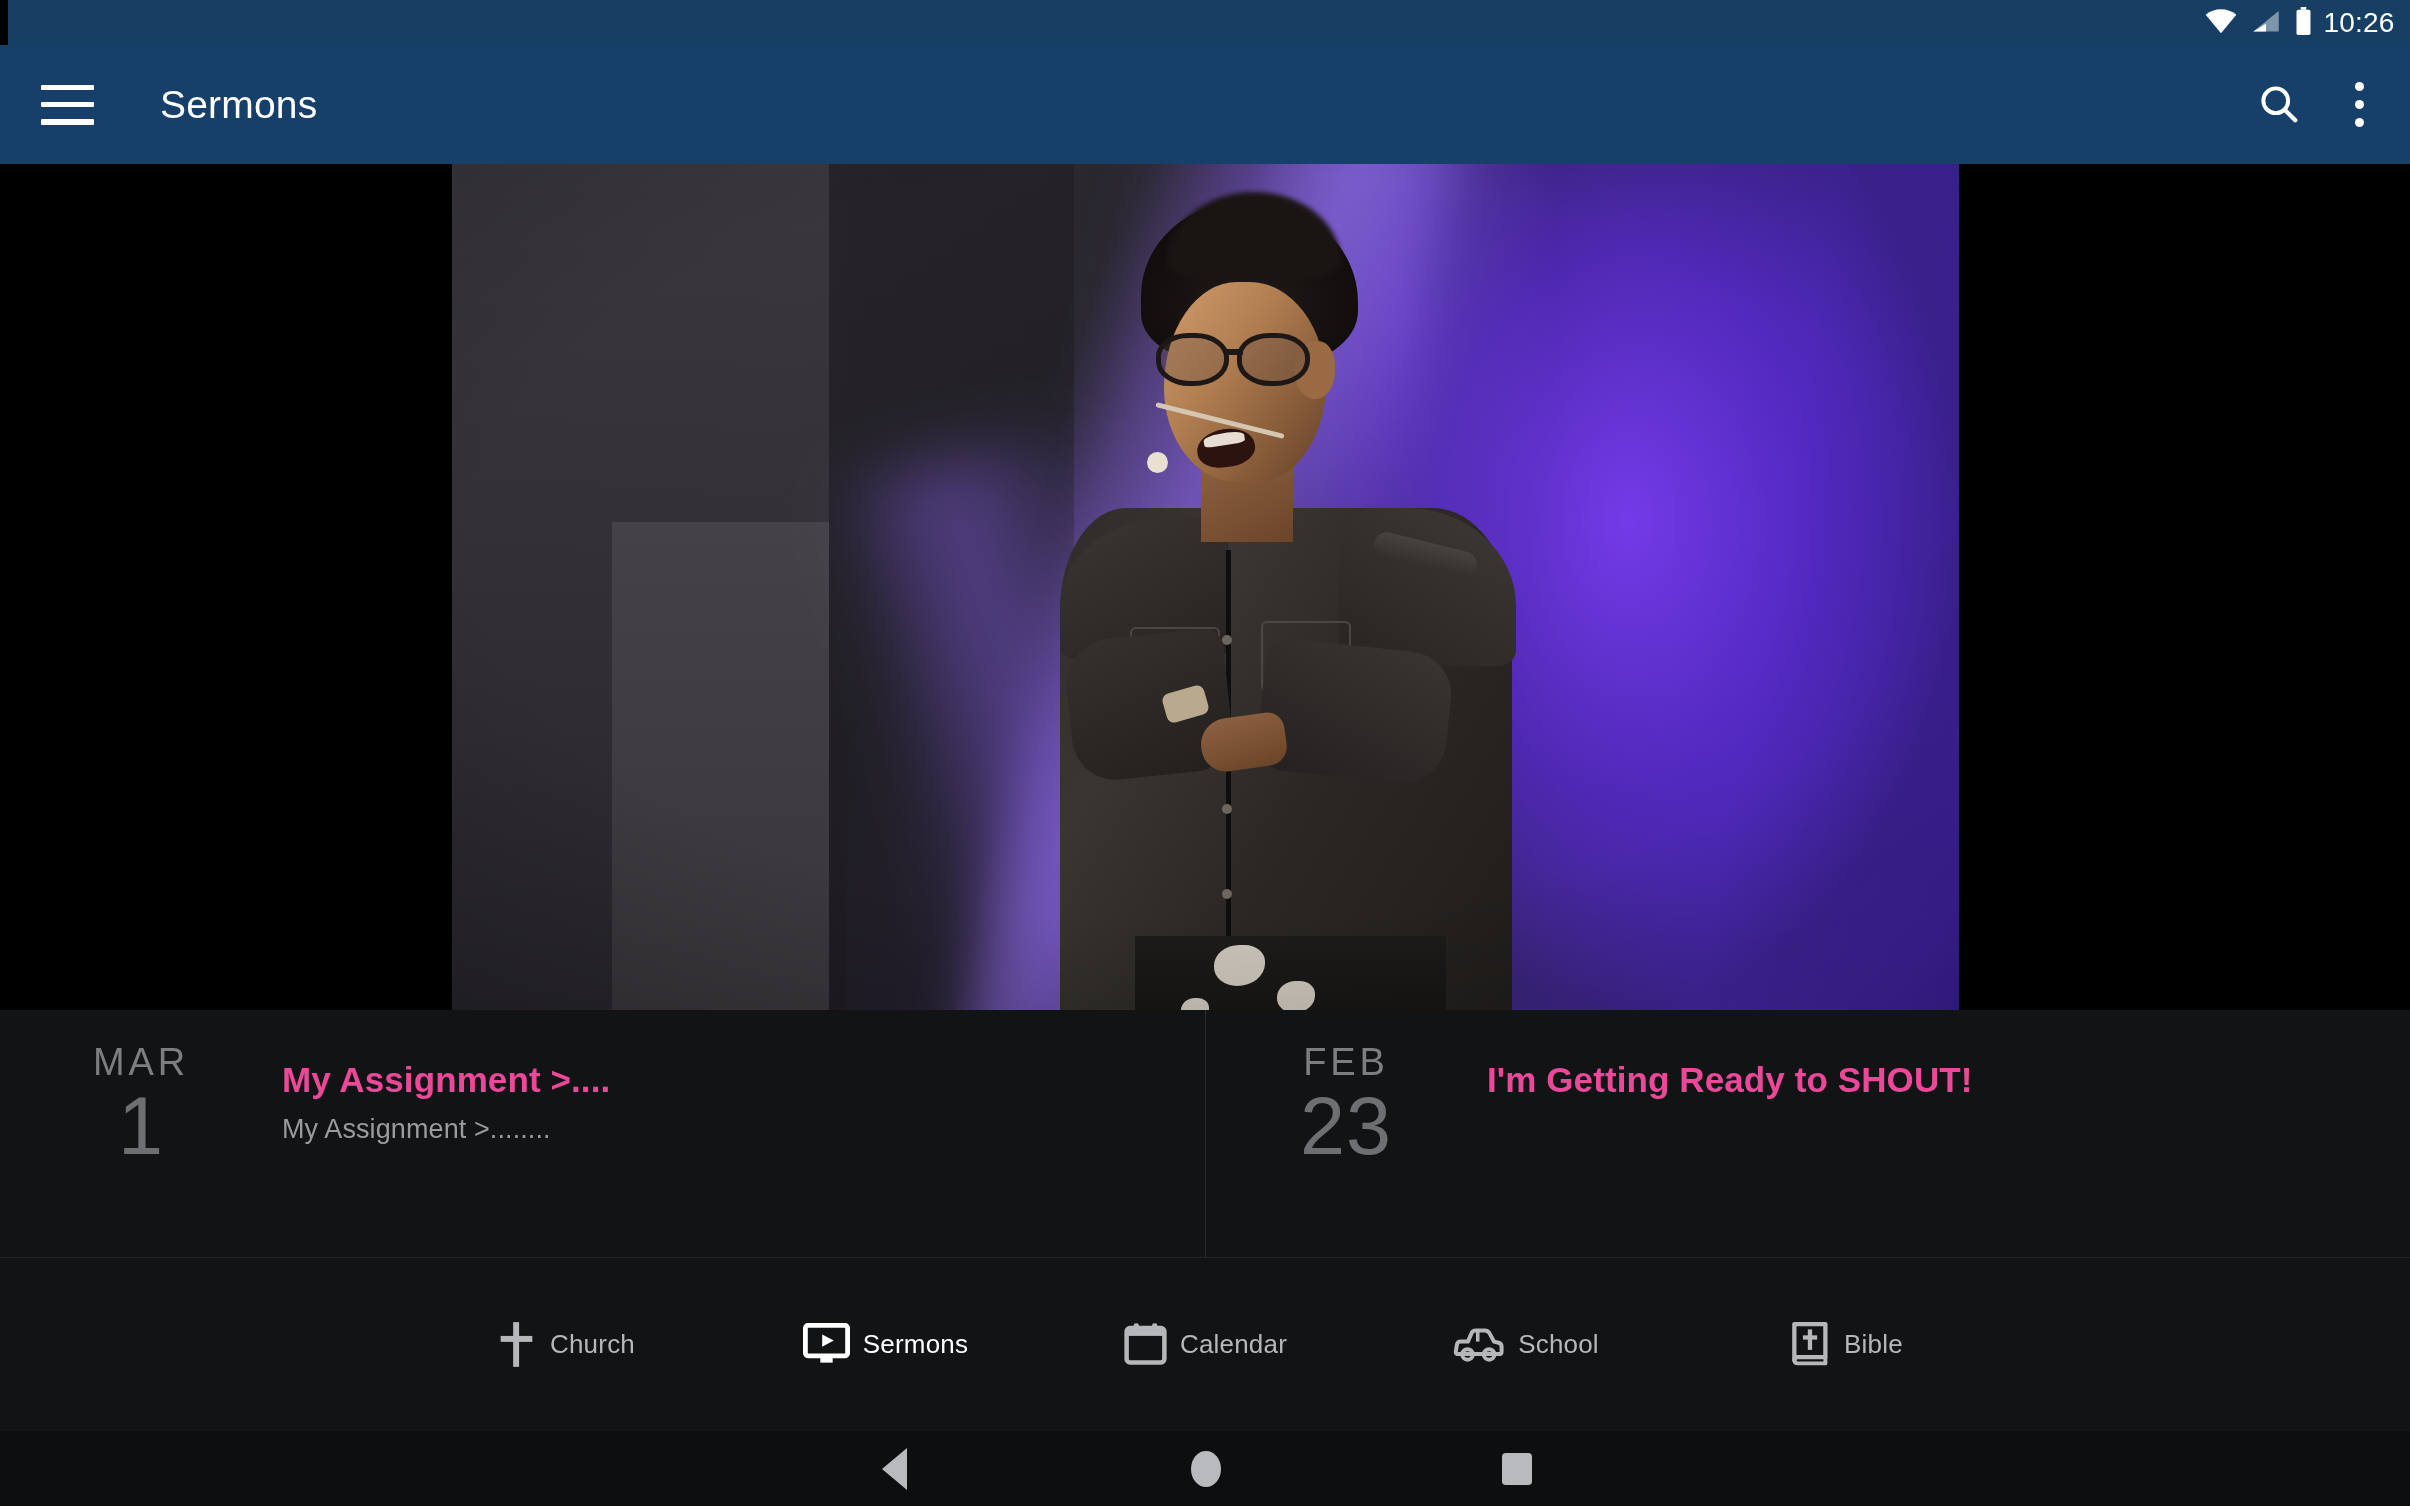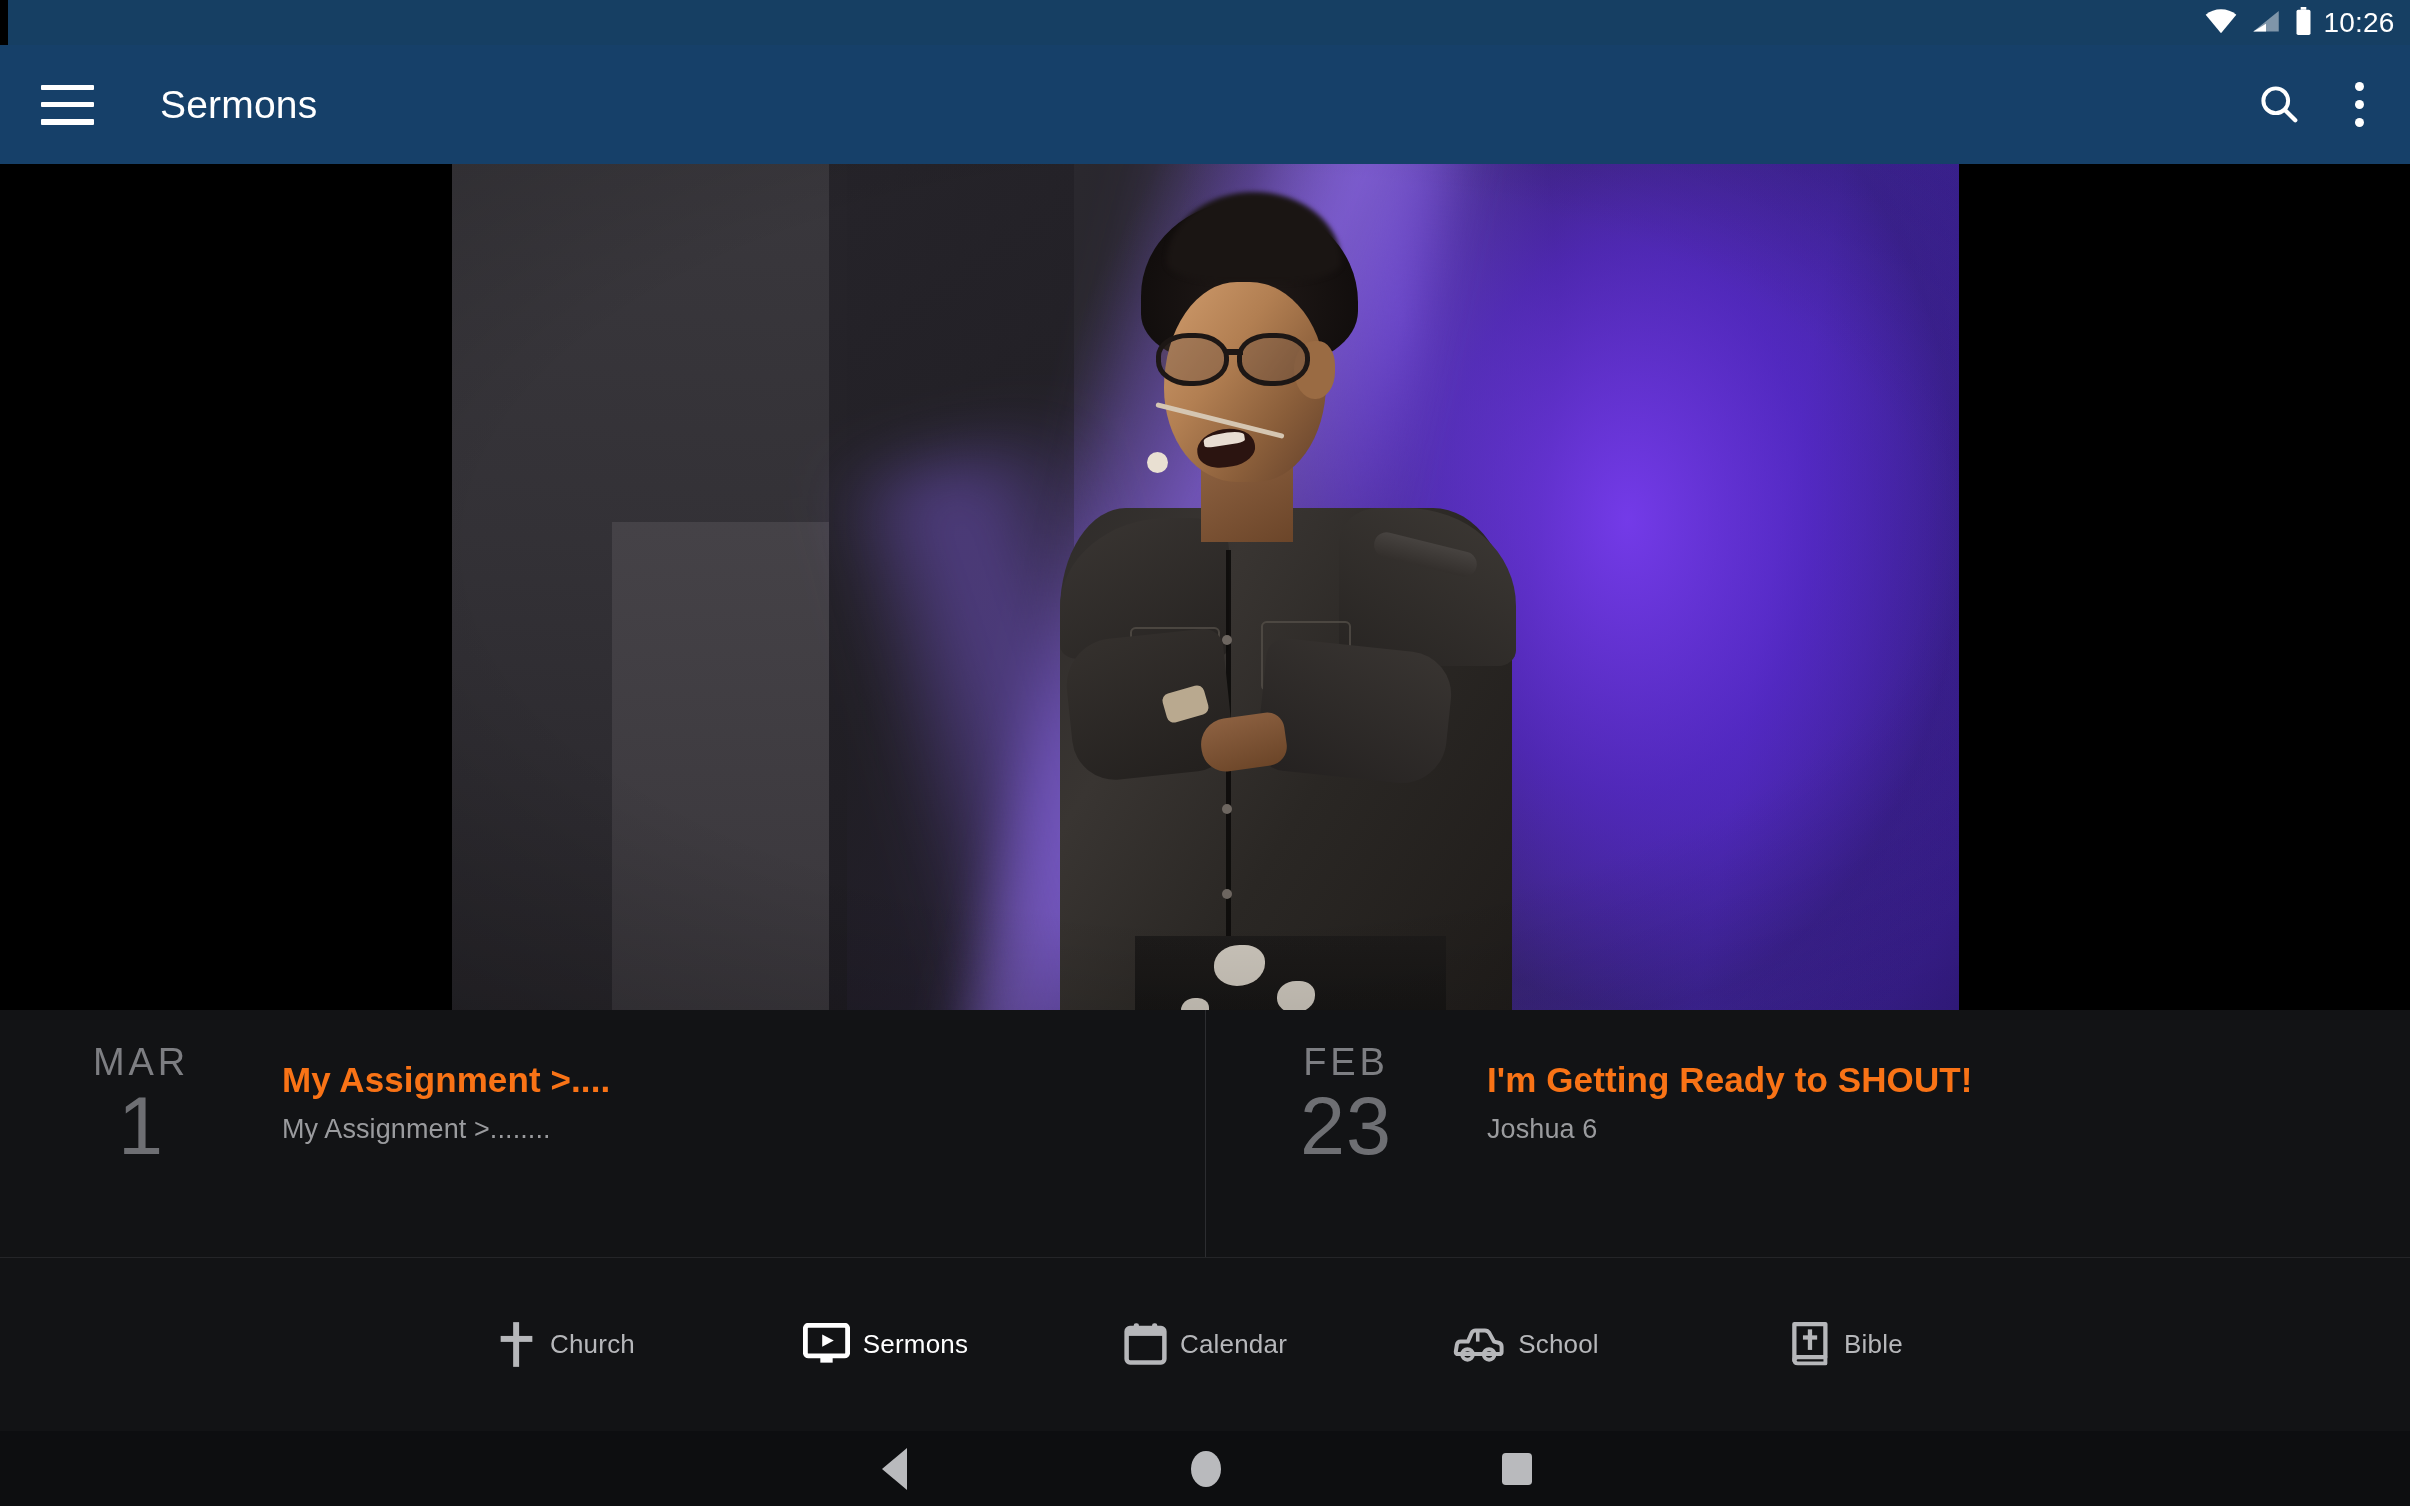--- a/index.html
+++ b/index.html
@@ -254,21 +254,21 @@
   .date-mon {
     color: #7d7e82; font-size: 38px; font-weight: 300;
     letter-spacing: 3.8px; line-height: 1;
   }
   .date-day {
     color: #6e6f73; font-size: 81px; font-weight: 200;
     line-height: 1.02; margin-top: 3.8px; letter-spacing: 0.9px;
   }
   .text-col { padding-top: 49px; }
   .item-title {
-    color: #f97316; font-size: 35px; font-weight: 700;
+    color: #ec4899; font-size: 35px; font-weight: 700;
     letter-spacing: 0.1px; line-height: 1.2;
   }
   .item-sub {
     color: #9a9b9e; font-size: 27px; font-weight: 400;
     margin-top: 13px; letter-spacing: 0.1px;
   }
 
   
   .bottom-nav {
     position: absolute; top: 1257px; left: 0;
@@ -416,21 +416,20 @@
       </div>
     </div>
 
     <div class="list-card">
       <div class="date-col">
         <div class="date-mon">FEB</div>
         <div class="date-day">23</div>
       </div>
       <div class="text-col">
         <div class="item-title">I'm Getting Ready to SHOUT!</div>
-        <div class="item-sub">Joshua 6</div>
       </div>
     </div>
 
   </div>
 
   <div class="bottom-nav">
 
     <div class="nav-item">
       <div class="nav-icon">
         <svg width="41" height="49" viewBox="0 0 22 26">

